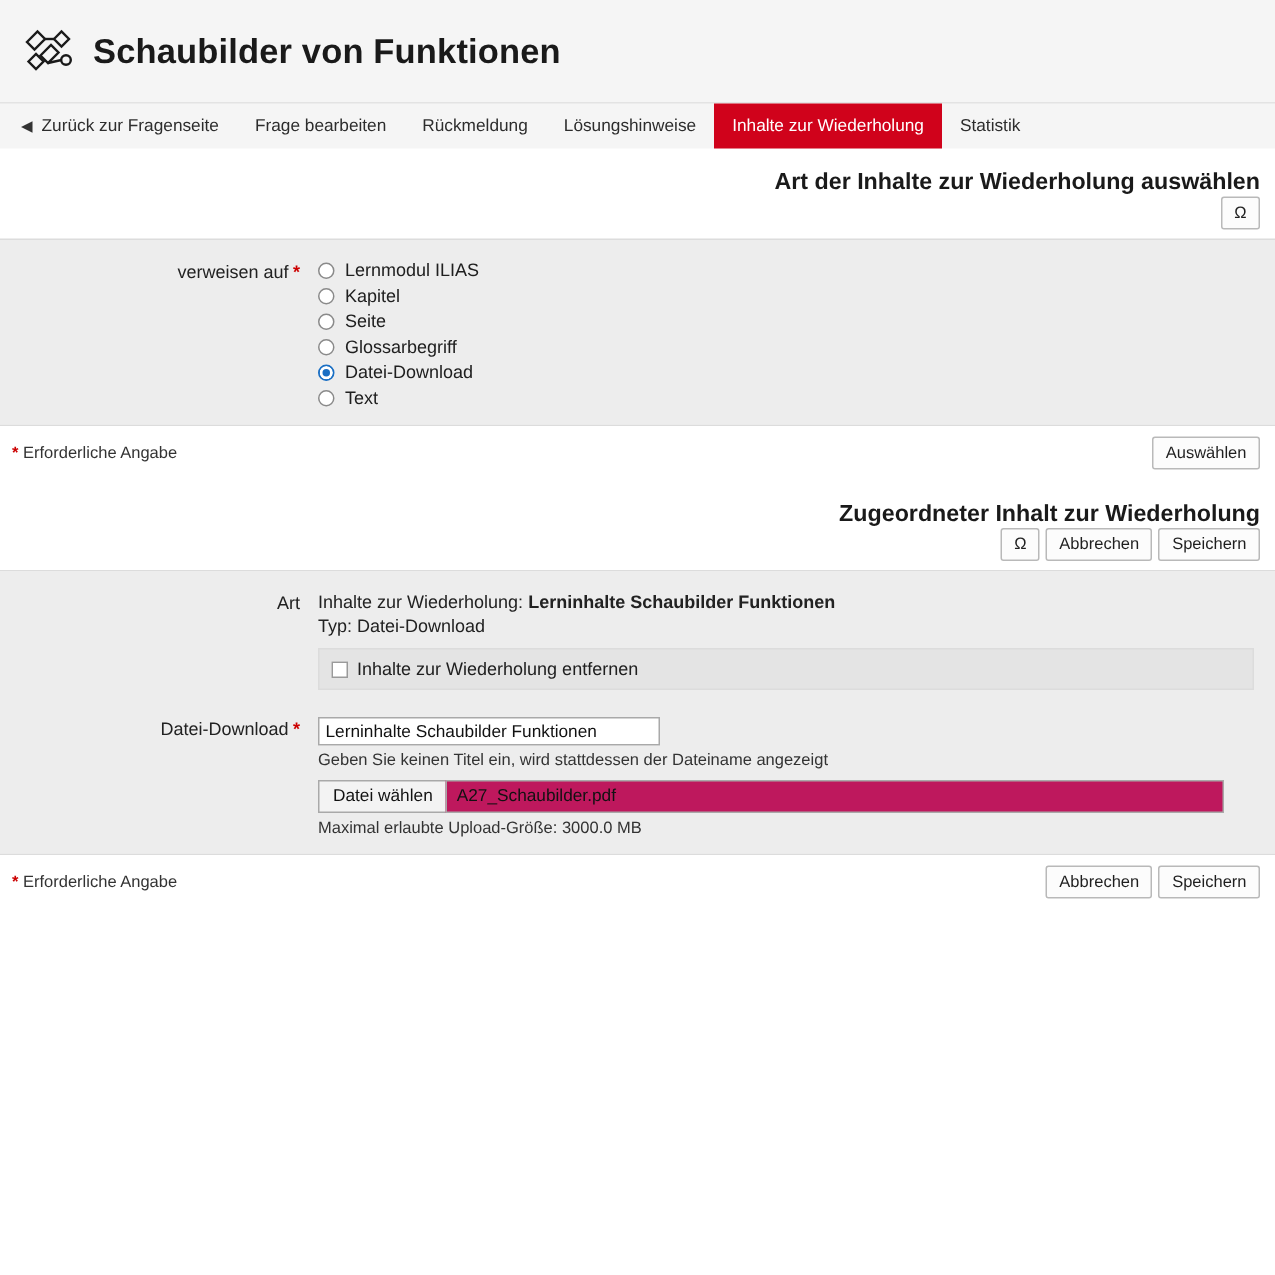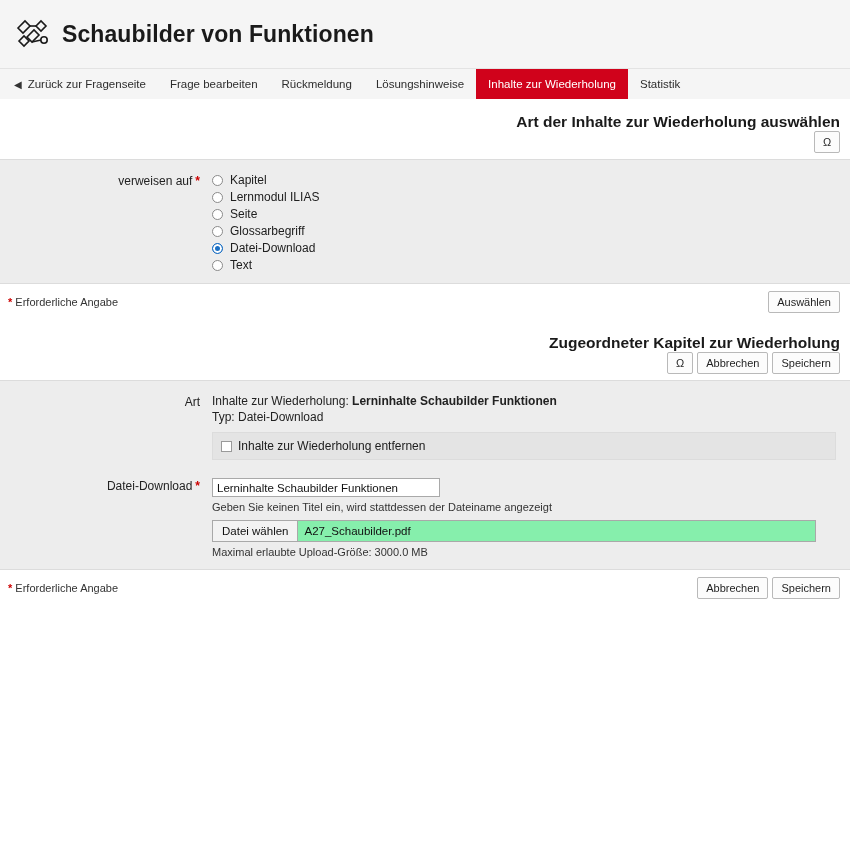--- a/index.html
+++ b/index.html
@@ -191,21 +191,21 @@
     border: 1px solid #a9a9a9;
     border-right: none;
     padding: 2px 9px;
     line-height: 16px;
     cursor: pointer;
     color: #111;
   }
   .file-name {
     flex: 1;
     border: 1px solid #a9a9a9;
-    background: #86efac;
+    background: #be185d;
     font-size: 11.5px;
     padding: 2px 6px;
     line-height: 16px;
     color: #111;
   }
   .spacer { height: 2px; }
 </style>
 </head>
 <body>
 
@@ -259,25 +259,25 @@
 
   <div class="form-block">
     <div class="form-row">
       <div class="form-label">
         <span>verweisen auf</span><span class="req">*</span>
       </div>
       <div class="form-field">
         <div class="radio-list">
           <div class="radio-item">
             <span class="radio"></span>
+            <span>Lernmodul ILIAS</span>
+          </div>
+          <div class="radio-item">
+            <span class="radio"></span>
             <span>Kapitel</span>
-          </div>
-          <div class="radio-item">
-            <span class="radio"></span>
-            <span>Lernmodul ILIAS</span>
           </div>
           <div class="radio-item">
             <span class="radio"></span>
             <span>Seite</span>
           </div>
           <div class="radio-item">
             <span class="radio"></span>
             <span>Glossarbegriff</span>
           </div>
           <div class="radio-item">
@@ -295,21 +295,21 @@
 
   <div class="footnote-bar">
     <div class="footnote">
       <span class="star">*</span>
       <span>Erforderliche Angabe</span>
     </div>
     <button class="btn">Auswählen</button>
   </div>
 
   <div class="section-head">
-    <div class="section-title">Zugeordneter Kapitel zur Wiederholung</div>
+    <div class="section-title">Zugeordneter Inhalt zur Wiederholung</div>
     <div class="head-btns">
       <button class="btn omega">Ω</button>
       <button class="btn">Abbrechen</button>
       <button class="btn">Speichern</button>
     </div>
   </div>
 
   <div class="form-block">
     <div class="form-row">
       <div class="form-label">

